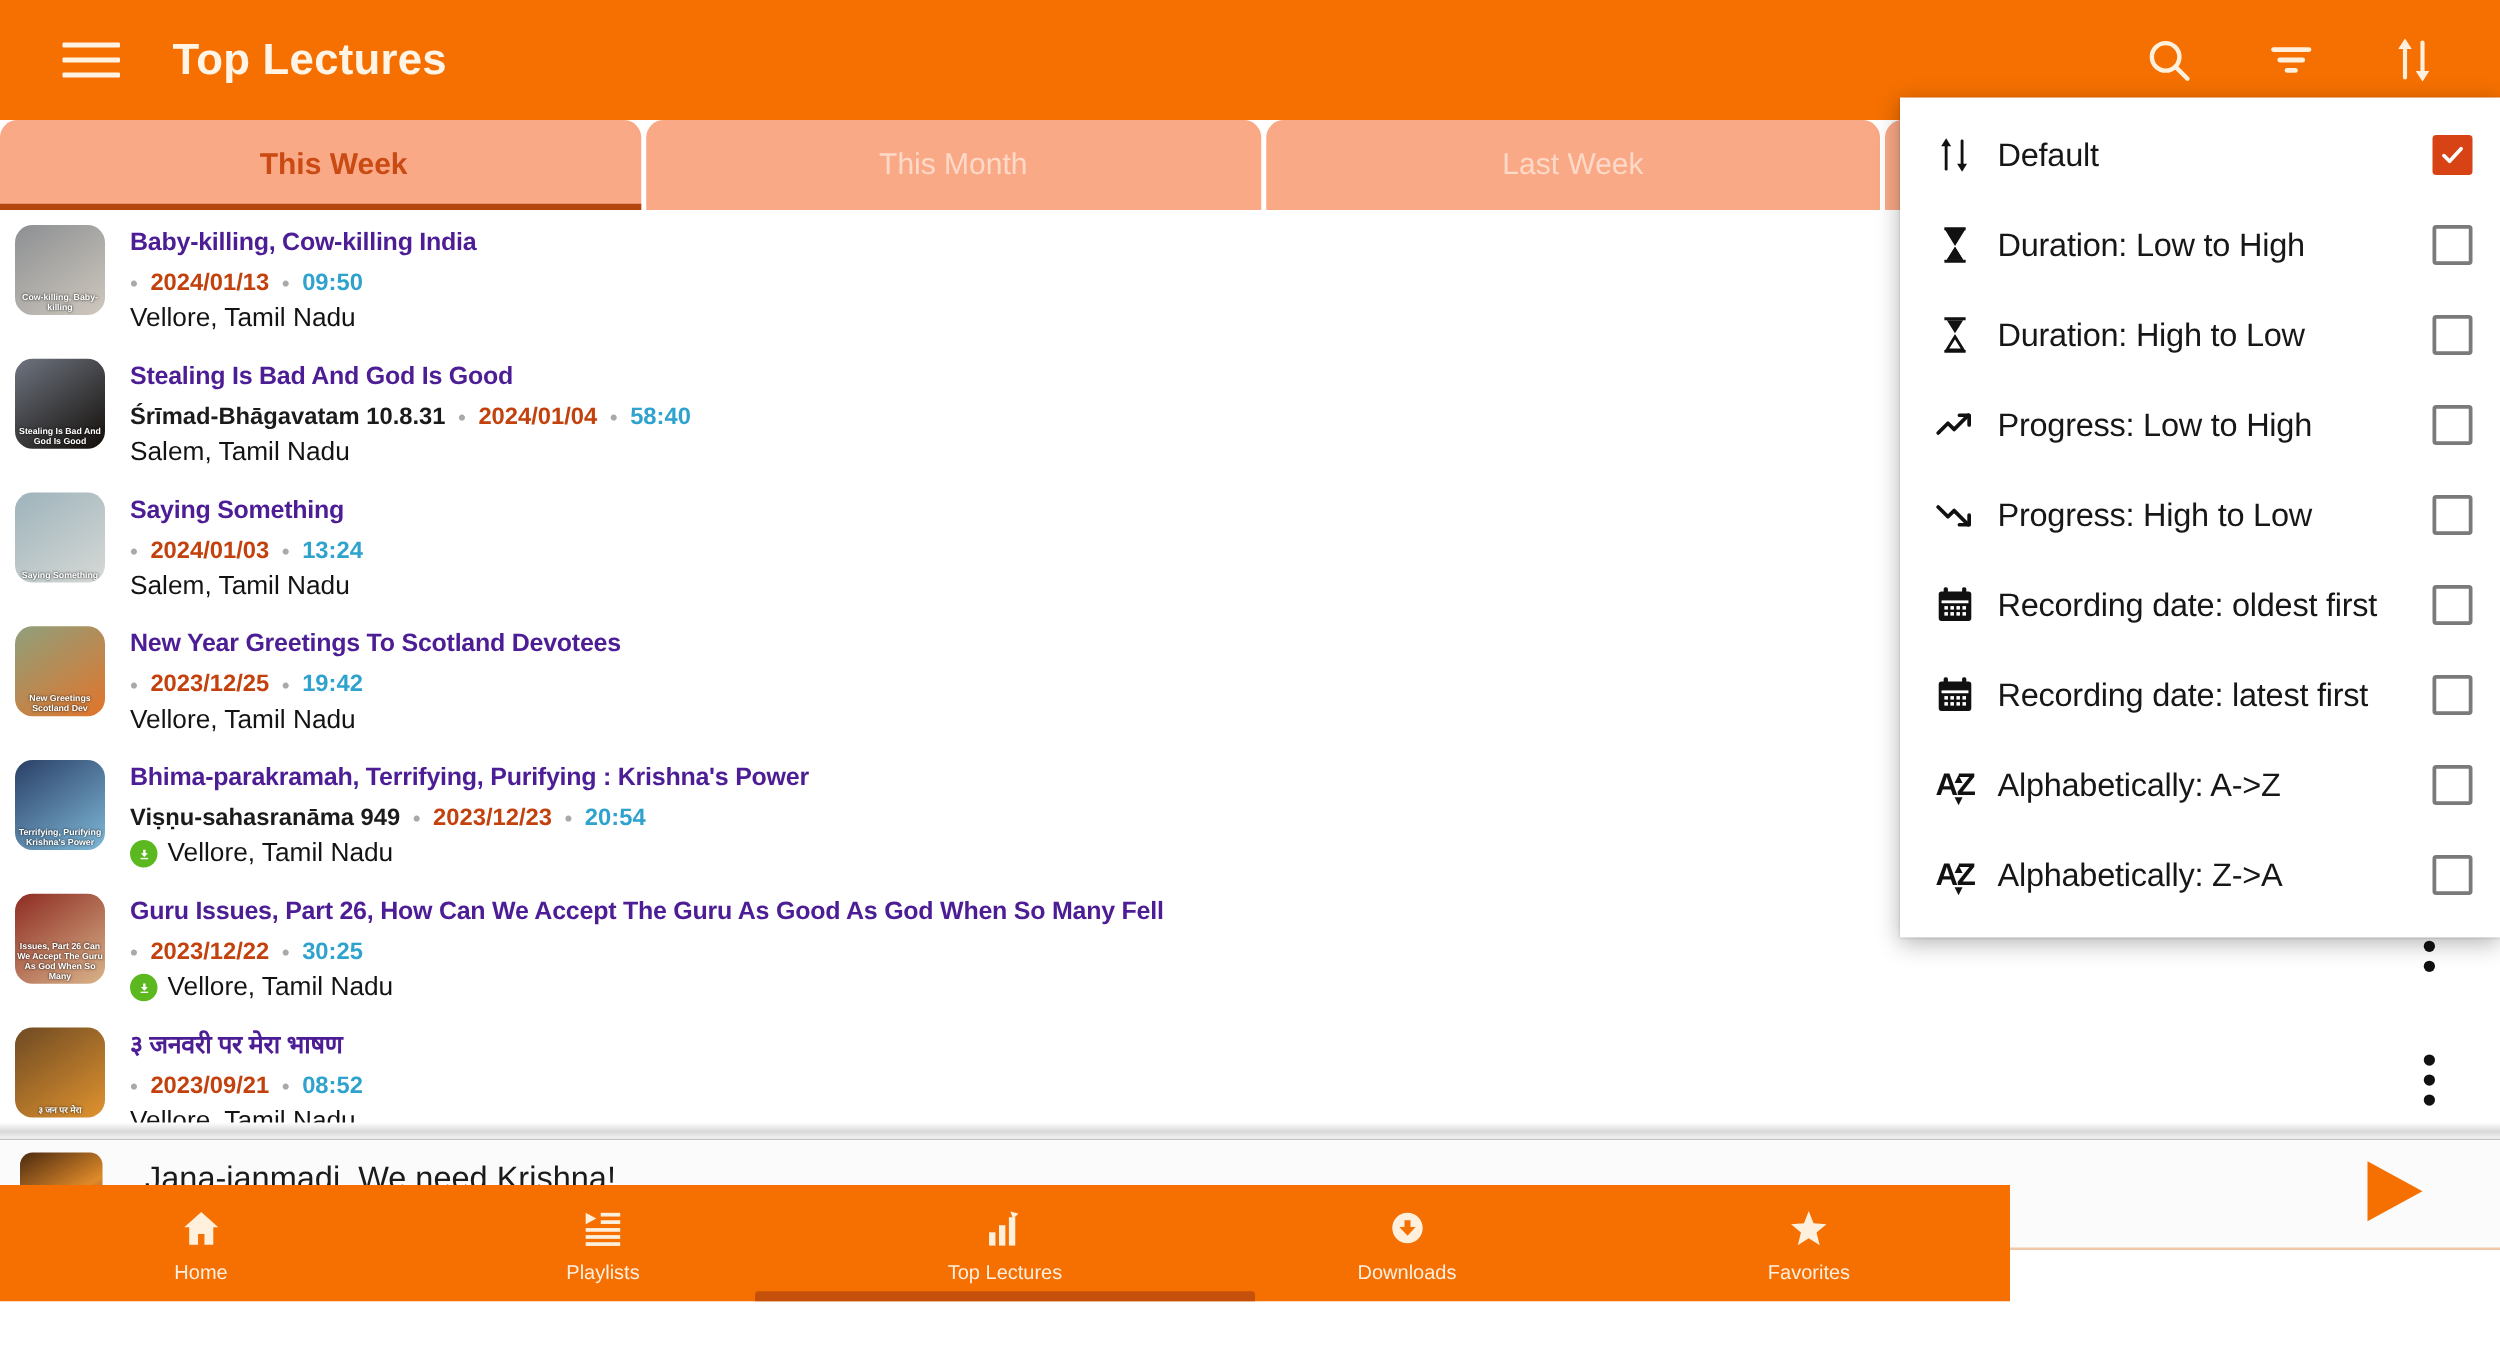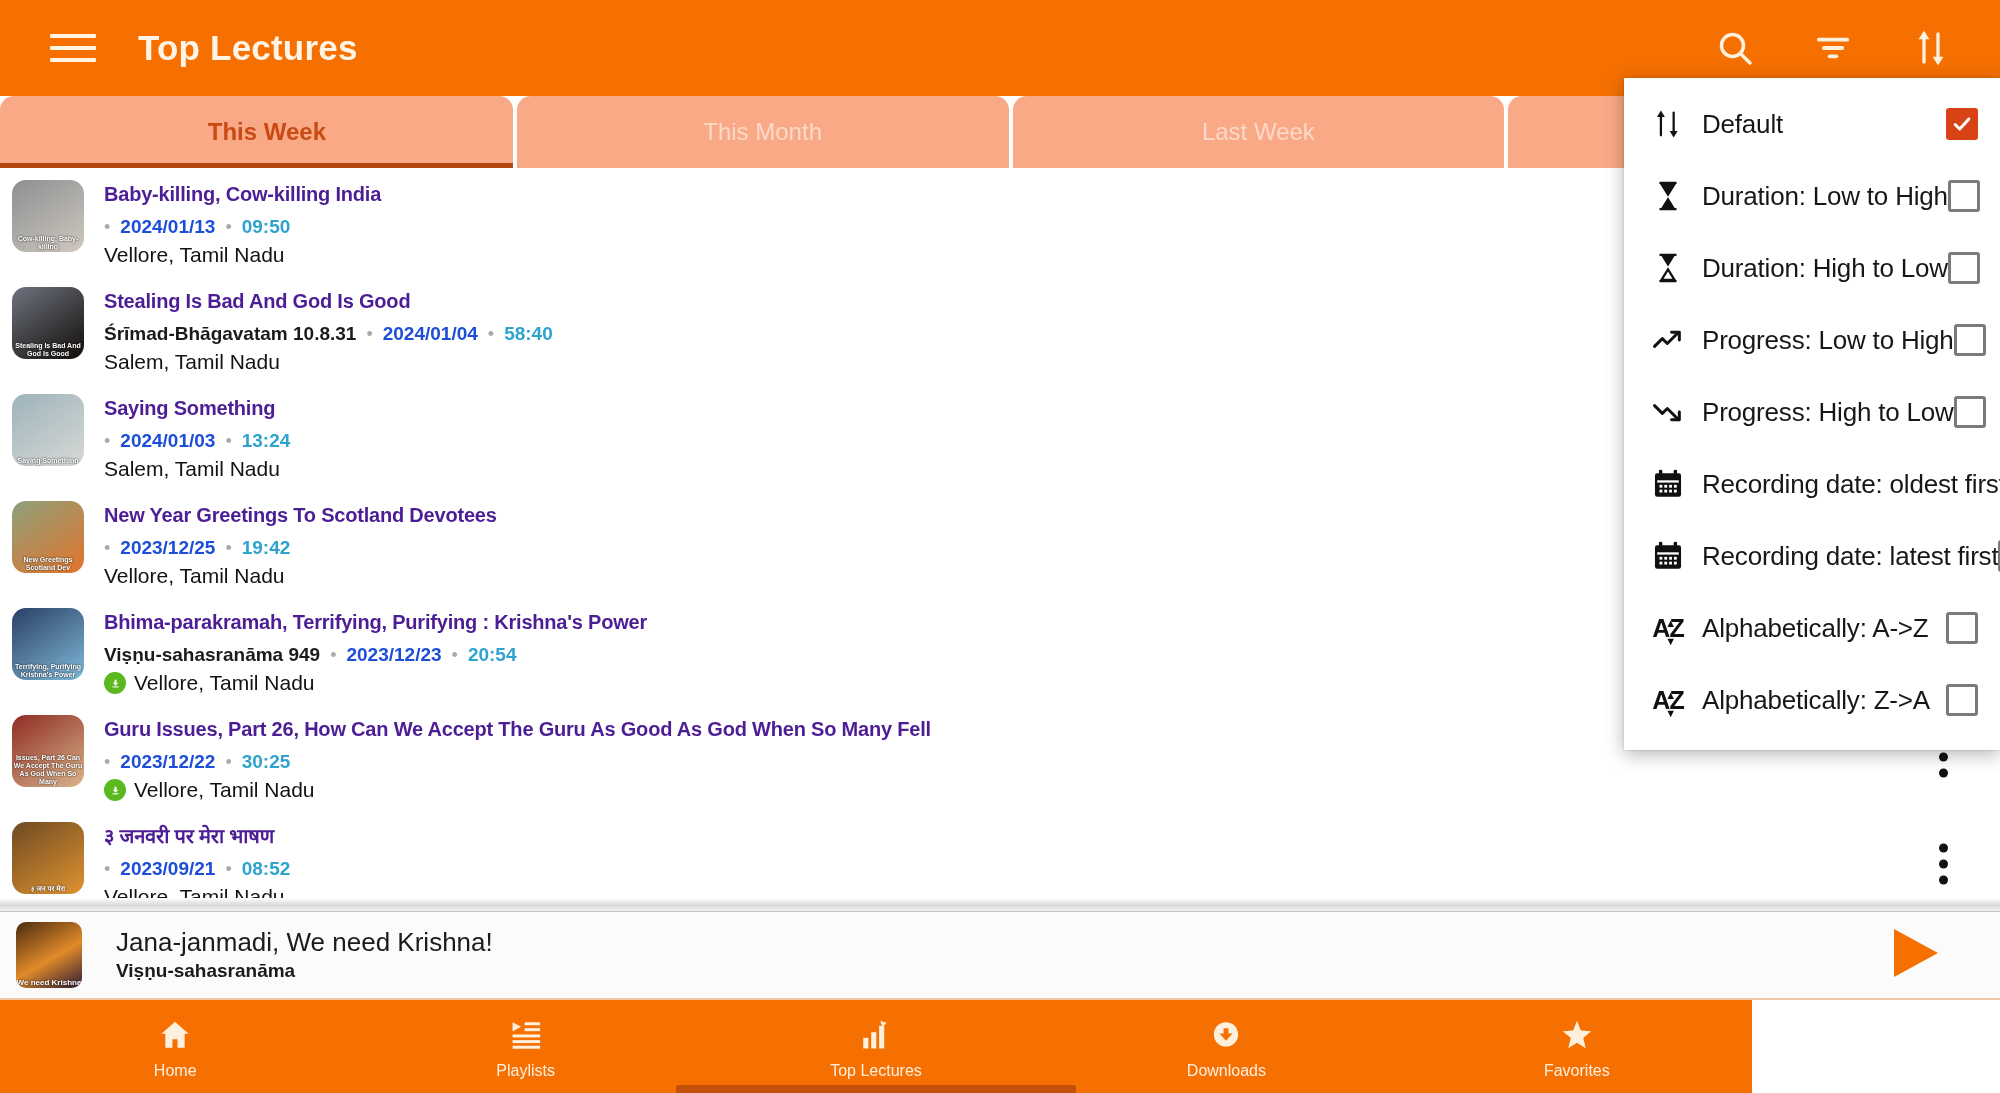--- a/index.html
+++ b/index.html
@@ -62,21 +62,21 @@
   .title {
     font-size: 20px; font-weight: 700; color: #4c1d95; line-height: 36px;
     white-space: nowrap; letter-spacing: -0.2px;
   }
   .subline {
     display:flex; align-items:center; gap: 10px; margin-top: 2px;
     font-size: 19px; line-height: 26px; white-space: nowrap;
   }
   .series { color:#1b1b1b; font-weight:600; }
   .dot { color:#a9a9a9; font-size: 18px; }
-  .date { color:#1d4ed8; font-weight:600; }
+  .date { color:#c2410c; font-weight:600; }
   .dur { color:#2FA3CE; font-weight:700; }
   .loc {
     display:flex; align-items:center; gap:8px; margin-top:1px;
     font-size: 21px; color:#131313; font-weight:500; line-height:28px;
   }
   .dl-icon {
     width: 22px; height: 22px; border-radius: 50%; background:#5CB81F;
     display:inline-flex; align-items:center; justify-content:center; flex:0 0 22px;
   }
   .kebab {
@@ -102,21 +102,21 @@
     position:relative; flex:0 0 66px; background:#3a2b1c; }
   .np-thumb .tlabel { position:absolute; left:0;right:0;bottom:1px; text-align:center;
     font-size:8px; color:#fff; font-weight:700; text-shadow:0 0 2px #000; }
   .np-text { padding-left: 34px; flex:1; min-width:0; }
   .np-title { font-size: 26px; color:#1b1b1b; line-height: 32px; white-space:nowrap; }
   .np-sub { font-size: 19px; color:#1b1b1b; font-weight:700; line-height:26px; white-space:nowrap; }
   .np-play { margin-left:auto; margin-right: 42px; cursor:pointer; }
 
   
   .bottomnav {
-    position:absolute; left:0; top: 1000px; width:1752px; height: 93px;
+    position:absolute; left:0; top: 948px; width:1608px; height: 93px;
     background:#F57000; display:flex;
   }
   .navitem {
     flex:1; display:flex; flex-direction:column; align-items:center;
     justify-content:center; gap: 10px; cursor:pointer; position:relative; padding-top: 4px;
   }
   .navitem .nlabel { font-size: 16px; color:#FFEFE0; }
   .navitem.active::after {
     content:""; position:absolute; bottom:0; left:50%; transform:translateX(-50%);
     width: 400px; height: 8px; background:#C4500B; border-radius: 3px 3px 0 0;
@@ -124,21 +124,21 @@
 
   
   .fab {
     position:absolute; right: 14px; top: 500px; width: 74px; height: 74px;
     border-radius: 50%; background: rgba(170,170,170,0.80);
     display:flex; align-items:center; justify-content:center; cursor:pointer; z-index: 40;
   }
 
   
   .sortmenu {
-    position:absolute; right: 0px; top: 78px; width: 376px;
+    position:absolute; right: 0px; top: 78px; width: 480px;
     background:#ffffff; z-index: 60;
     box-shadow: 0 4px 18px rgba(0,0,0,0.30), 0 0 2px rgba(0,0,0,0.18);
     padding: 10px 0 14px 0;
   }
   .sortitem {
     display:flex; align-items:center; height: 72px; padding: 0 22px 0 24px; cursor:pointer;
   }
   .si-icon { width: 40px; flex:0 0 40px; display:flex; align-items:center; justify-content:center; }
   .si-label {
     flex:1; padding-left: 14px; font-size: 26px; color:#171717;

